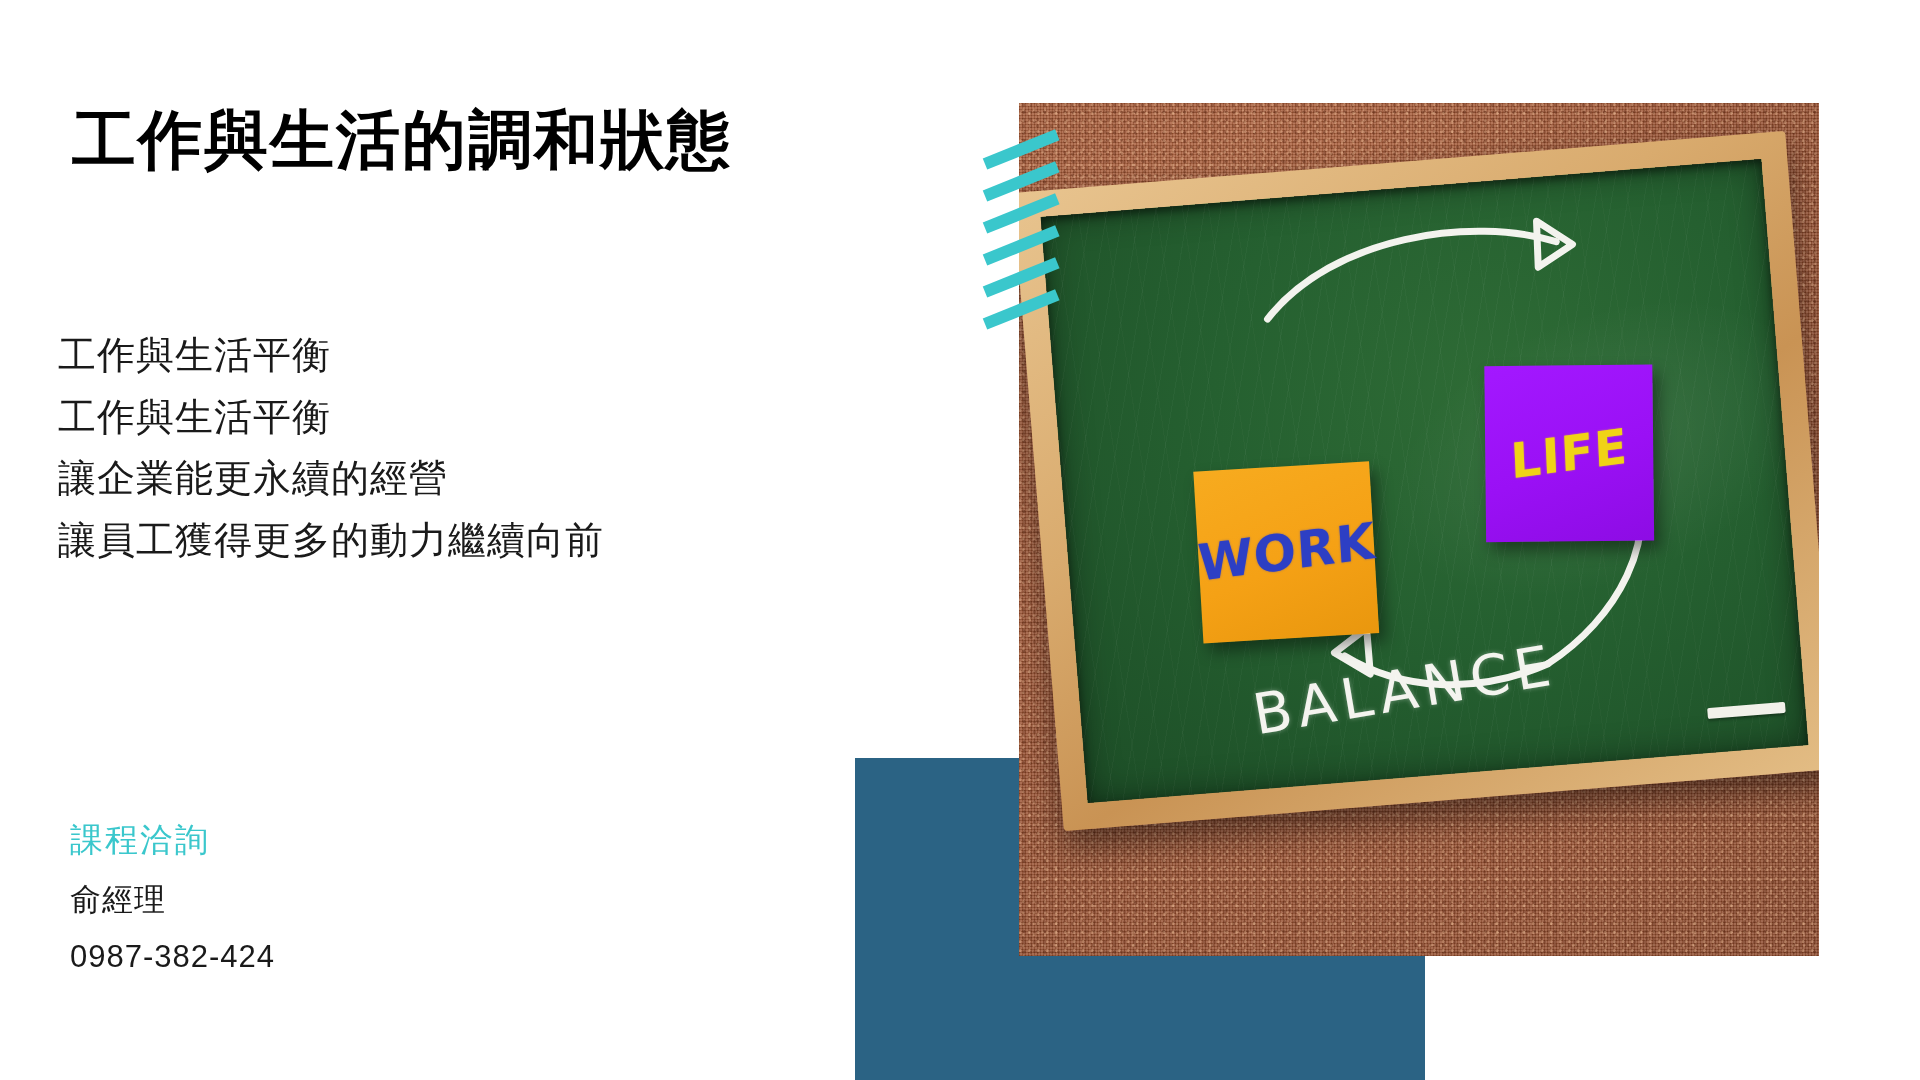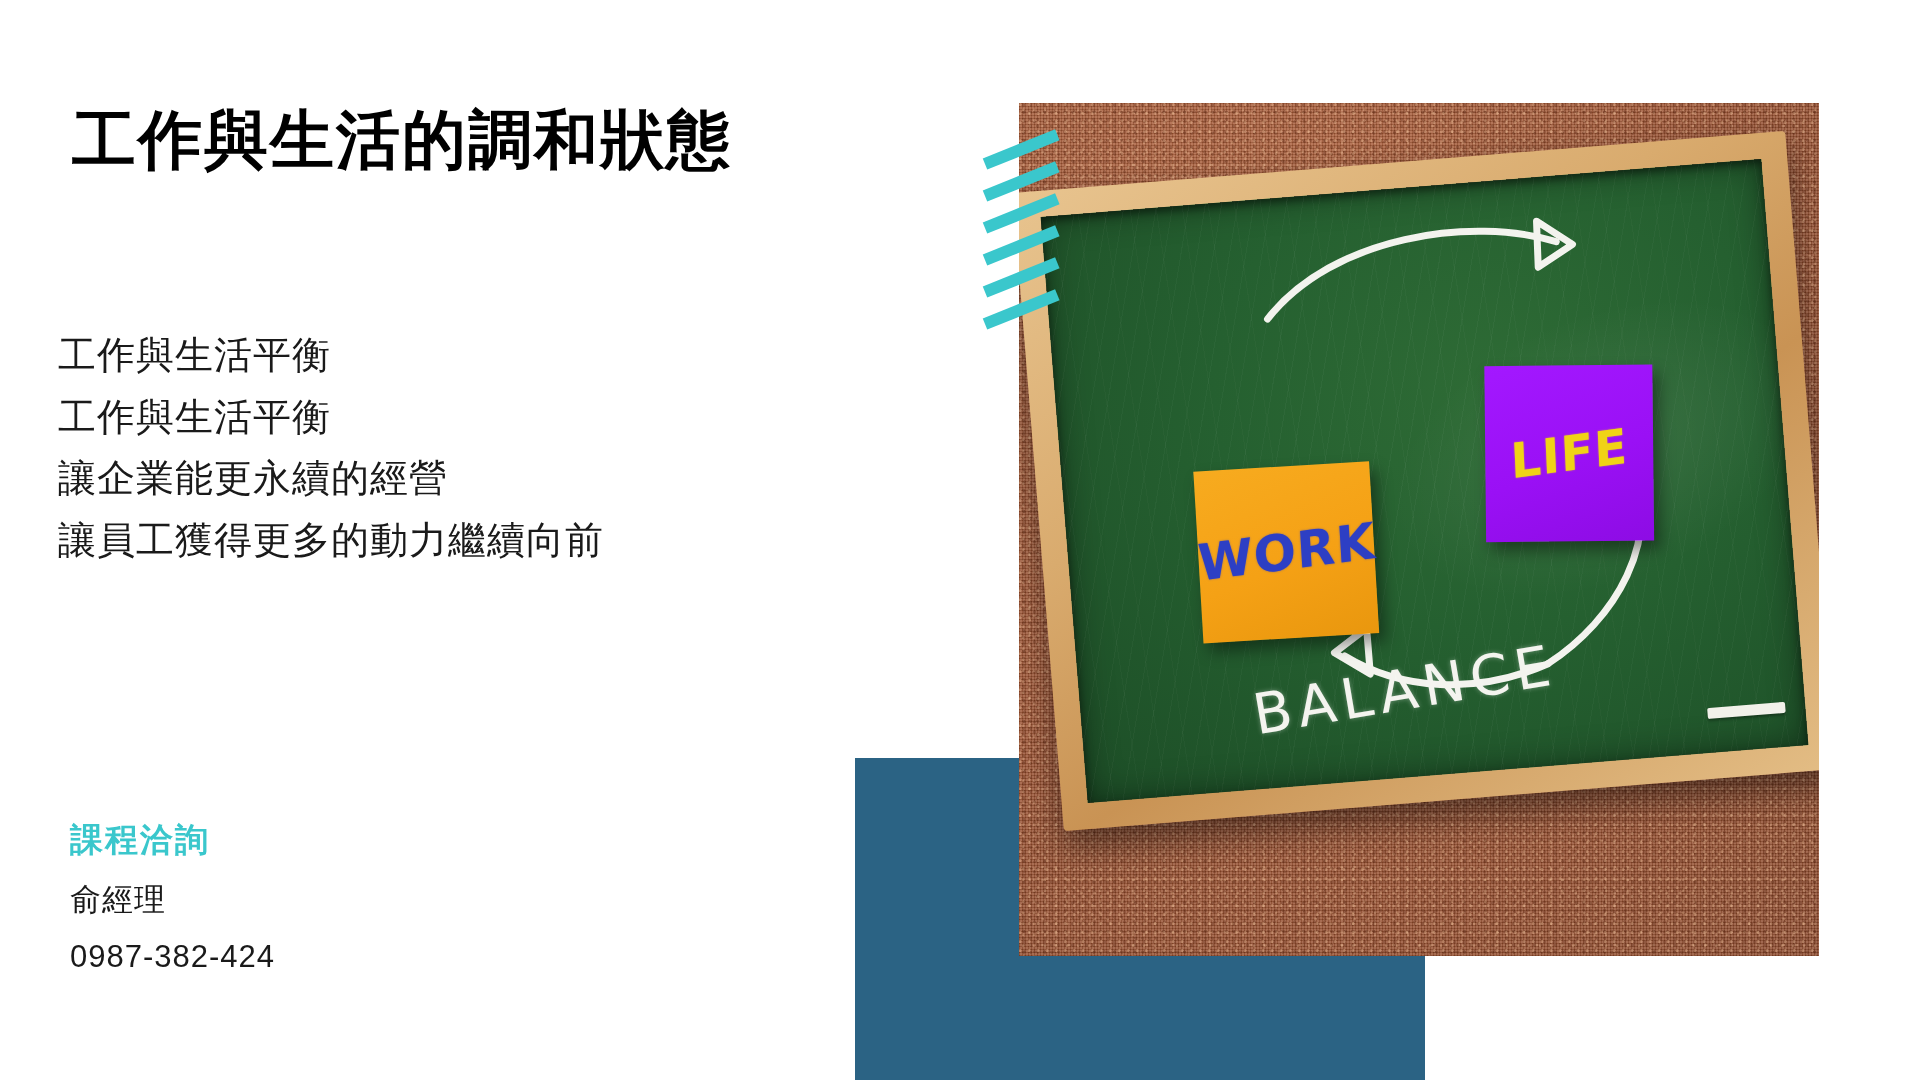--- a/index.html
+++ b/index.html
@@ -232,21 +232,21 @@
     white-space: nowrap;
   }
   .contact {
     position: absolute;
     left: 70px;
     top: 818px;
     z-index: 4;
   }
   .contact-title {
     font-size: 33px;
-    font-weight: 700;
+    font-weight: 400;
     color: #3AC7CC;
     letter-spacing: 2px;
     margin-bottom: 12px;
   }
   .contact-line {
     font-size: 31px;
     color: #1a1a1a;
     line-height: 1.62;
     letter-spacing: 1px;
     margin-top: 7px;

